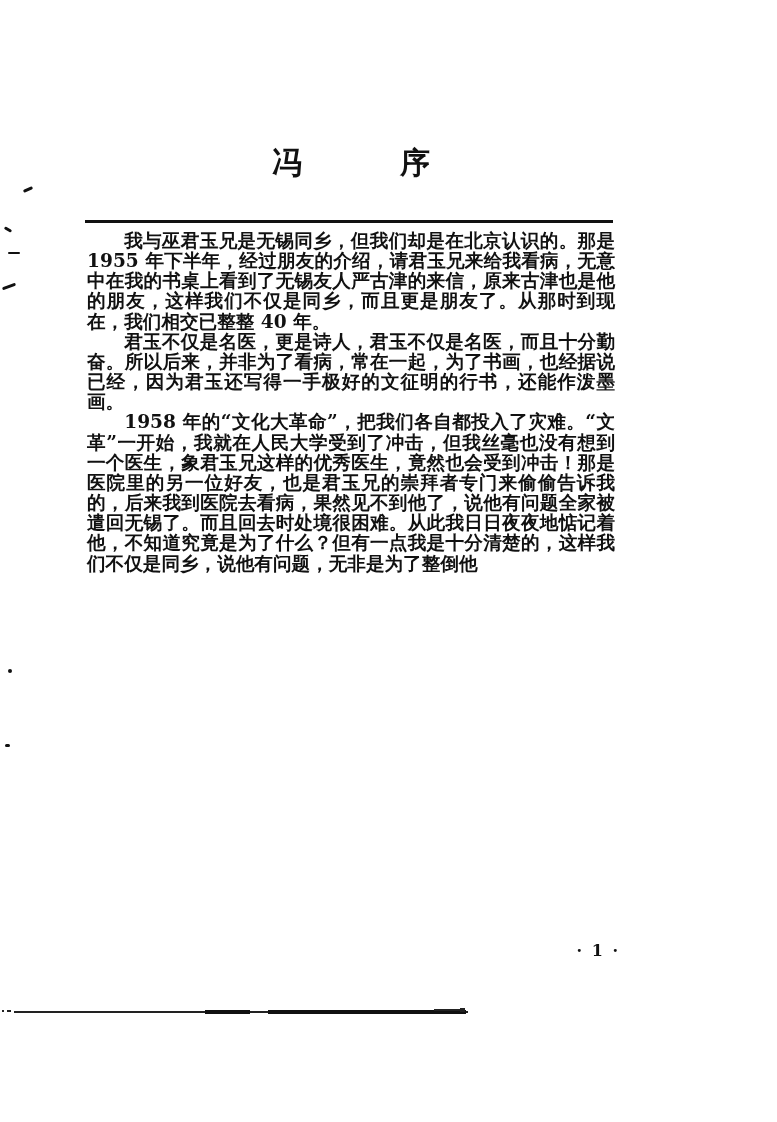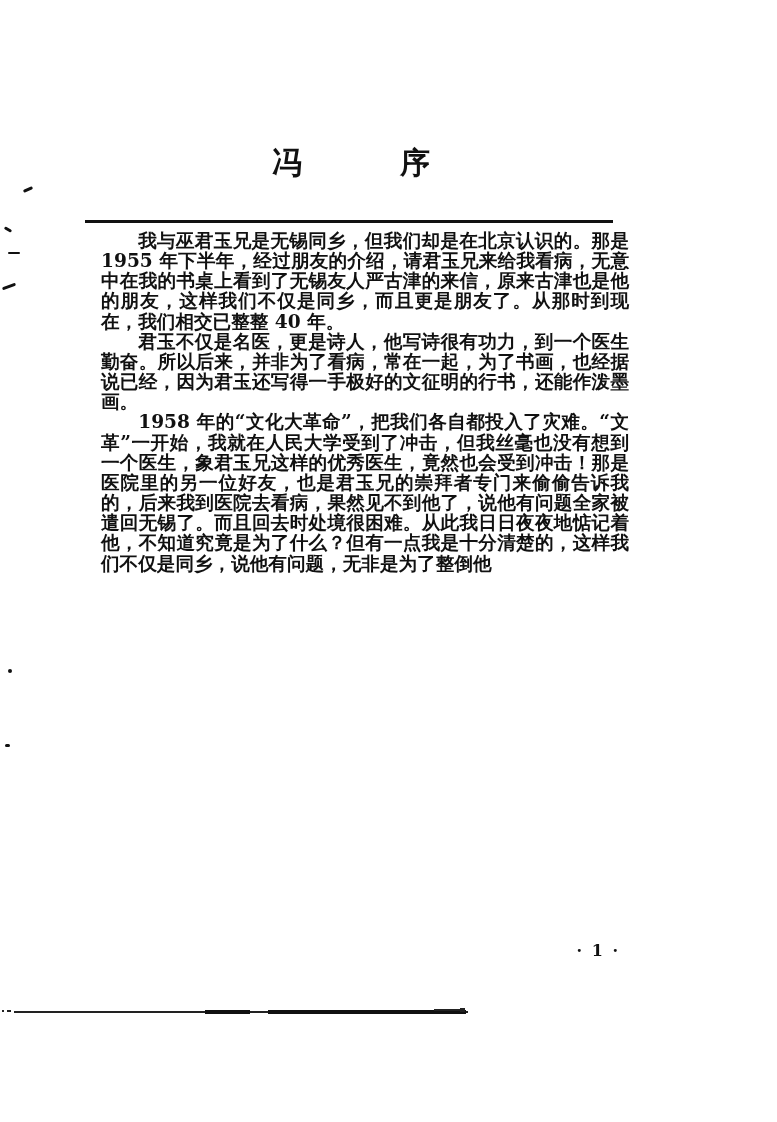--- a/index.html
+++ b/index.html
@@ -34,21 +34,21 @@
       position: absolute;
       top: 220px;
       left: 85px;
       width: 528px;
       height: 3px;
       background: #111;
     }
     .body-text {
       position: absolute;
       top: 231px;
-      left: 101px;
+      left: 87px;
       width: 528px;
       font-size: 18.6px;
       line-height: 20.15px;
       text-align: justify;
       text-justify: inter-character;
       font-weight: bold;
     }
     .body-text p {
       margin: 0;
       text-indent: 2em;
@@ -104,21 +104,21 @@
   <div class="left-mark" style="left:8px;top:252px;width:12px;height:2px;"></div>
   <div class="left-mark" style="left:2px;top:285px;width:14px;height:3px;transform:rotate(-20deg);"></div>
   <div class="left-mark" style="left:8px;top:669px;width:4px;height:4px;"></div>
   <div class="left-mark" style="left:5px;top:744px;width:5px;height:3px;"></div>
 
   <div class="body-text">
     <p>
       <span>我与巫君玉兄是无锡同乡，但我们却是在北京认识的。那</span><span>是 1955 年下半年，经过朋友的介绍，请君玉兄来给我看病，无</span><span>意中在我的书桌上看到了无锡友人严古津的来信，原来古津</span><span>也是他的朋友，这样我们不仅是同乡，而且更是朋友了。从那</span><span>时到现在，我们相交已整整 40 年。</span>
     </p>
     <p>
-      <span>君玉不仅是名医，更是诗人，他写诗很有功力，到一个医生</span><span>勤奋。所以后来，并非为了看病，常在一起，为了书画，也经</span><span>据说已经，因为君玉还写得一手极好的文征明的行书，还能作</span><span>泼墨画。</span>
+      <span>君玉不仅是名医，更是诗人，君玉不仅是名医，而且十分</span><span>勤奋。所以后来，并非为了看病，常在一起，为了书画，也经</span><span>据说已经，因为君玉还写得一手极好的文征明的行书，还能作</span><span>泼墨画。</span>
     </p>
     <p>
       <span>1958 年的“文化大革命”，把我们各自都投入了灾难。“文</span><span>革”一开始，我就在人民大学受到了冲击，但我丝毫也没有想</span><span>到一个医生，象君玉兄这样的优秀医生，竟然也会受到冲击！</span><span>那是医院里的另一位好友，也是君玉兄的崇拜者专门来偷偷</span><span>告诉我的，后来我到医院去看病，果然见不到他了，说他有问题</span><span>全家被遣回无锡了。而且回去时处境很困难。从此我日日夜</span><span>夜地惦记着他，不知道究竟是为了什么？但有一点我是十分清</span><span>楚的，这样我们不仅是同乡，说他有问题，无非是为了整倒他</span>
     </p>
   </div>
 
   <div class="page-number">· 1 ·</div>
 
   <div class="bottom-dot" style="left:2px;top:1010px;width:2px;height:2px;"></div>
   <div class="bottom-dot" style="left:7px;top:1010px;width:4px;height:2px;"></div>

